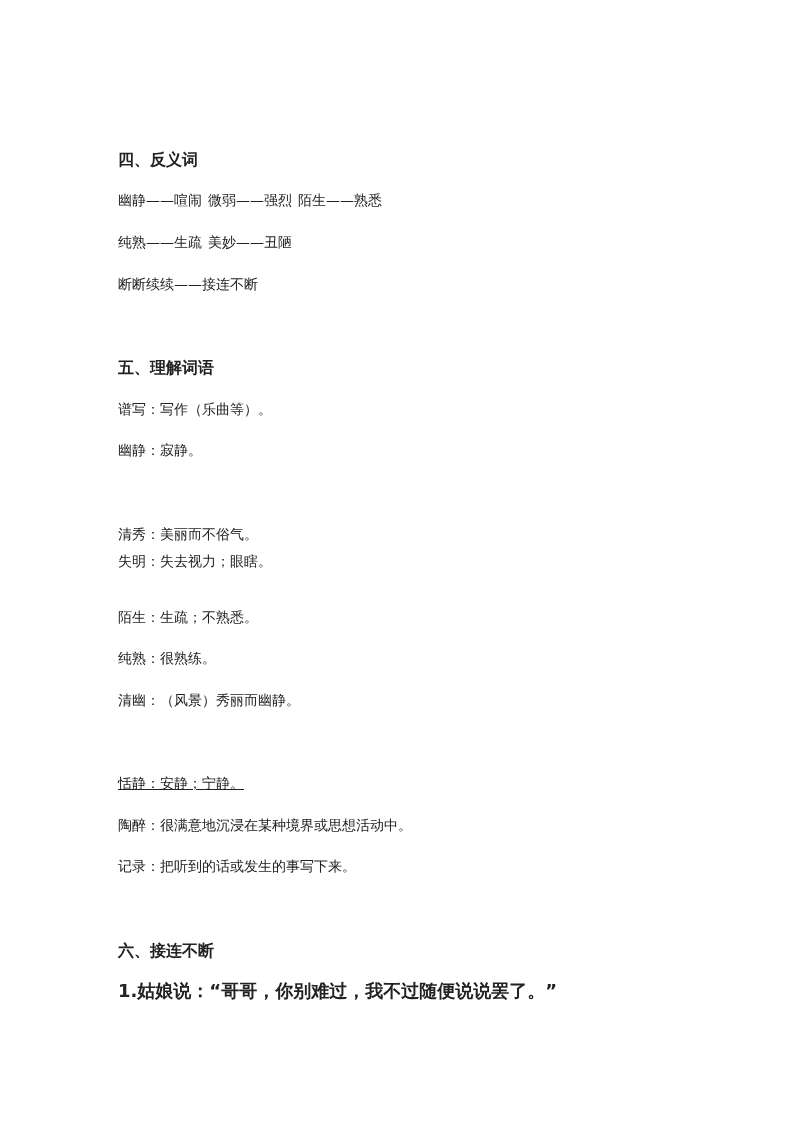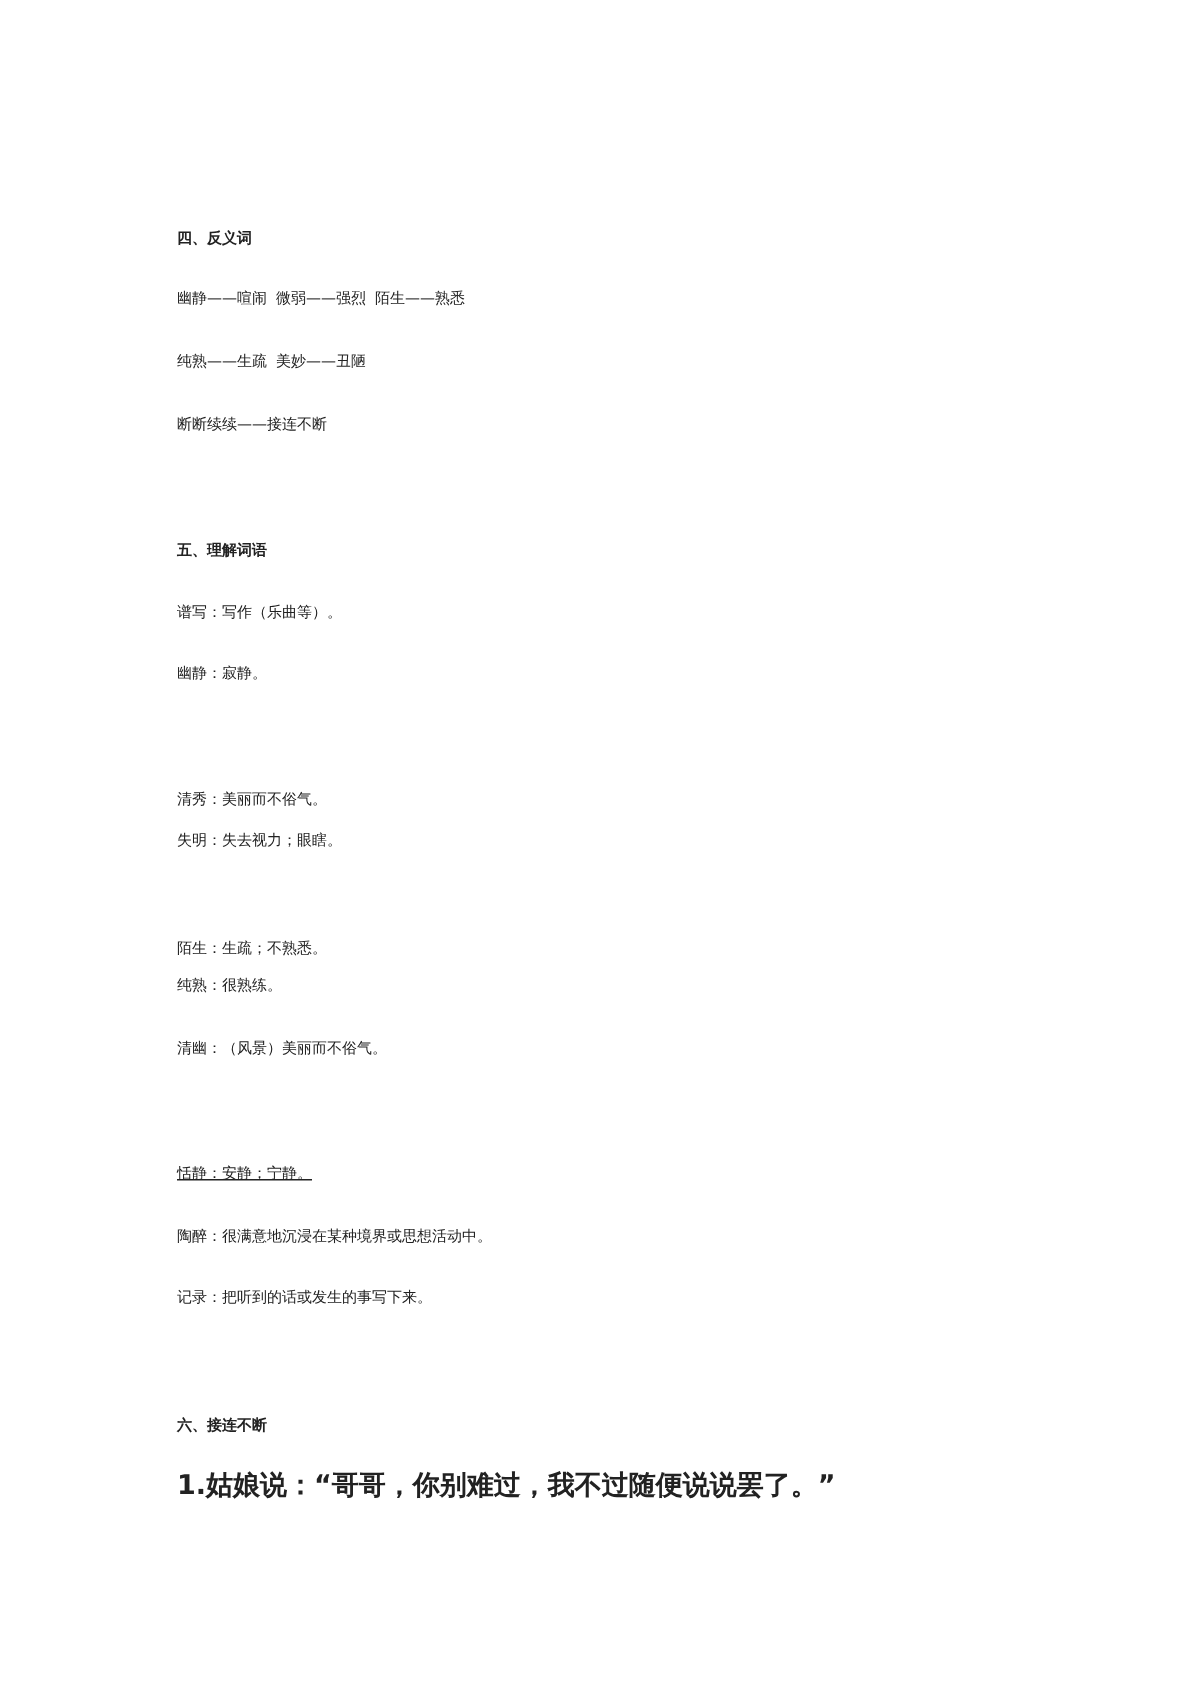--- a/index.html
+++ b/index.html
@@ -18,28 +18,28 @@
     .page {
       position: absolute;
       left: 0;
       top: 0;
       width: 793px;
       height: 1122px;
     }
     .line {
       position: absolute;
       left: 118px;
-      font-size: 10px;
+      font-size: 14px;
       line-height: 18px;
       white-space: nowrap;
       letter-spacing: 0px;
     }
     .heading {
       font-weight: bold;
-      font-size: 10px;
+      font-size: 16px;
     }
     .sentence {
       font-weight: bold;
       font-size: 18px;
     }
     .gap { display: inline-block; width: 6px; }
   </style>
 </head>
 <body>
 
@@ -58,23 +58,23 @@
   <div class="line" style="top:275px;">
     <span>断断续续——接连不断</span>
   </div>
 
   <div class="line heading" style="top:359px;">五、理解词语</div>
 
   <div class="line" style="top:400px;">谱写：写作（乐曲等）。</div>
   <div class="line" style="top:441px;">幽静：寂静。</div>
   <div class="line" style="top:525px;">清秀：美丽而不俗气。</div>
   <div class="line" style="top:552px;text-align:center;">失明：失去视力；眼瞎。</div>
-  <div class="line" style="top:624px;">陌生：生疏；不熟悉。</div>
+  <div class="line" style="top:608px;">陌生：生疏；不熟悉。</div>
   <div class="line" style="top:649px;">纯熟：很熟练。</div>
-  <div class="line" style="top:691px;">清幽：（风景）美丽而不俗气。</div>
+  <div class="line" style="top:691px;">清幽：（风景）秀丽而幽静。</div>
   <div class="line" style="top:774px;text-decoration:underline;">恬静：安静；宁静。</div>
   <div class="line" style="top:816px;">陶醉：很满意地沉浸在某种境界或思想活动中。</div>
   <div class="line" style="top:857px;">记录：把听到的话或发生的事写下来。</div>
 
   <div class="line heading" style="top:942px;">六、接连不断</div>
 
   <div class="line sentence" style="top:982px;">1.姑娘说：“哥哥，你别难过，我不过随便说说罢了。”</div>
 
 </div>
 

